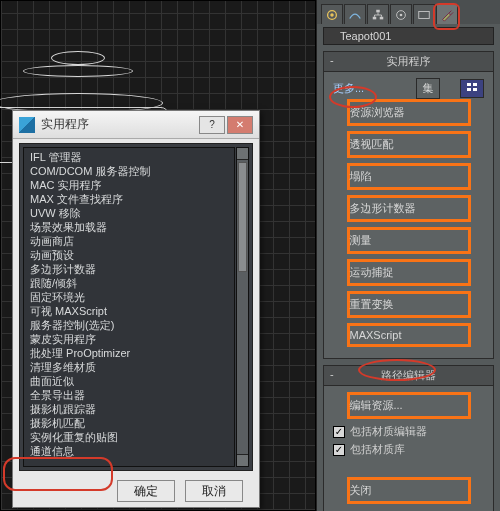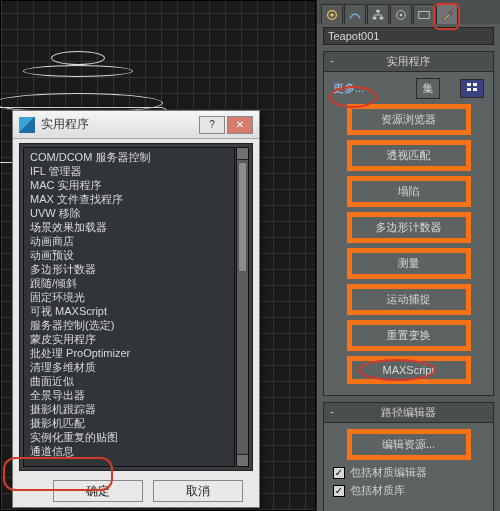--- a/index.html
+++ b/index.html
@@ -36,44 +36,44 @@
 }
 .tabbar .tab {
   width: 22px; height: 20px;
   display: flex; align-items:center; justify-content:center;
   background: #55595a; border: 1px solid #2d2d2d; border-bottom: none;
   margin-right: 1px;
 }
 .tabbar .tab.active { background: #6f7374; }
 .tabbar .tab svg { width:14px; height:14px; }
 .name-field {
-  margin: 3px 6px; padding: 2px 4px;
+  margin: 3px 6px; padding: 2px 16px;
   background: #3c3c3c; border: 1px solid #222; color:#d8d8d8;
 }
 .rollout { margin: 6px 6px 4px; }
 .rollout-header {
   background: #4b4e4f; border: 1px solid #2a2a2a;
   padding: 2px 4px; text-align: center; font-size:11px; position:relative;
 }
 .rollout-header .min { position:absolute; left:6px; }
 .rollout-body {
   background: #5d6263; border:1px solid #2b2b2b; border-top:none;
   padding: 6px 9px;
 }
-.row { display:flex; align-items:center; margin-bottom:5px; }
+.row { display:flex; align-items:center; }
 .link { color:#a7cfff; font-size:11px; cursor:pointer; }
 .btn, .pill-sm {
   background:#5d6263; border:1px solid #2a2a2a; padding:2px 6px;
   font-size:11px; text-align:center; color:#d8d8d8;
 }
 .pill-sm { width:24px; padding:2px 0; margin-left:6px; }
 .panel-btn {
   display:block; width:124px; margin:0 auto 5px;
-  background:#5d6263; border:5px solid #f97316;
-  color:#d8d8d8; padding:3px 0; font-size:11px; text-align:center;
+  background:#5d6263; border:3px solid #f97316;
+  color:#d8d8d8; padding:3px 0; font-size:11px; text-align:left;
 }
 .chk { display:flex; align-items:center; margin:3px 0; font-size:11px; }
 .chk span.box {
   width:12px; height:12px; margin-right:5px;
   background:#d8d8d8; border:1px solid #000; color:#000;
   display:flex; align-items:center; justify-content:center; font-size:10px;
 }
 
 .dialog {
   position:absolute; left:12px; top:110px; width:248px; height:398px;
@@ -113,21 +113,21 @@
 }
 .sbar .tn{ position:absolute; top:0; left:0; right:0; height:12px; background:#6d7173; border-bottom:1px solid #222; }
 .sbar .tb{ position:absolute; bottom:0; left:0; right:0; height:12px; background:#6d7173; border-top:1px solid #222; }
 .sbar .th{ position:absolute; left:1px; right:1px; top:14px; height:110px; background:#8a8d8f; border:1px solid #555;}
 .dlg-foot{
   position:absolute; left:0; right:0; bottom:0; height:32px;
   display:flex; justify-content:flex-end; align-items:center;
   gap:10px; padding:0 16px; background:#e8e8e8;
 }
 .dlg-foot button{
-  width:90px; height:22px; font-size:12px;
+  width:58px; height:22px; font-size:12px;
   background:#e9e9e9; border:1px solid #888; color:#222;
 }
 
 .hring{
   position:absolute; border:2px solid #d43a2a; border-radius:50%;
   pointer-events:none;
 }
 .hbox{
   position:absolute; border:2px solid #d43a2a; border-radius:10px;
   pointer-events:none;
@@ -232,22 +232,22 @@
   <div class="dlg-title">
     <span class="ico"></span>
     <span>实用程序</span>
     <span class="spacer"></span>
     <span class="winbtn">?</span>
     <span class="winbtn close">✕</span>
   </div>
   <div class="dlg-body">
     <div class="listwrap">
       <div class="list">
+        <div>IFL 管理器</div>
         <div>COM/DCOM 服务器控制</div>
-        <div>IFL 管理器</div>
         <div>MAC 实用程序</div>
         <div>MAX 文件查找程序</div>
         <div>UVW 移除</div>
         <div>场景效果加载器</div>
         <div>动画商店</div>
         <div>动画预设</div>
         <div>多边形计数器</div>
         <div>跟随/倾斜</div>
         <div>固定环境光</div>
         <div>可视 MAXScript</div>

